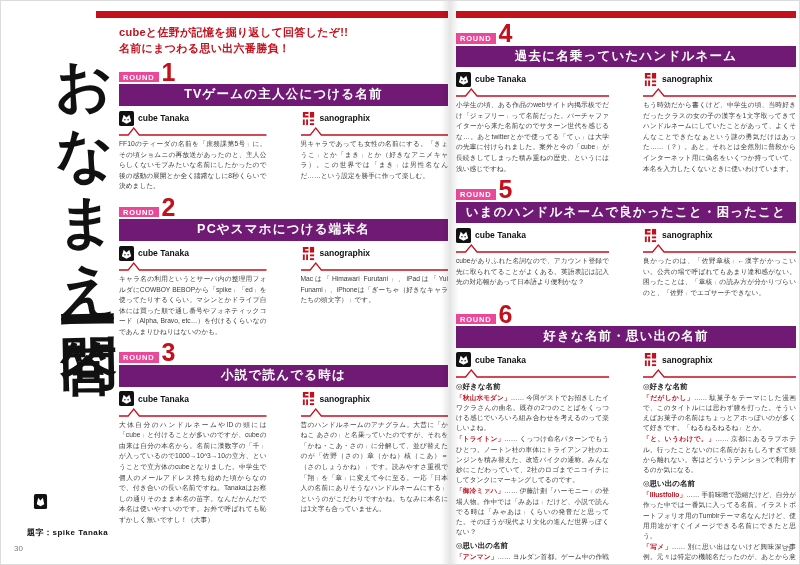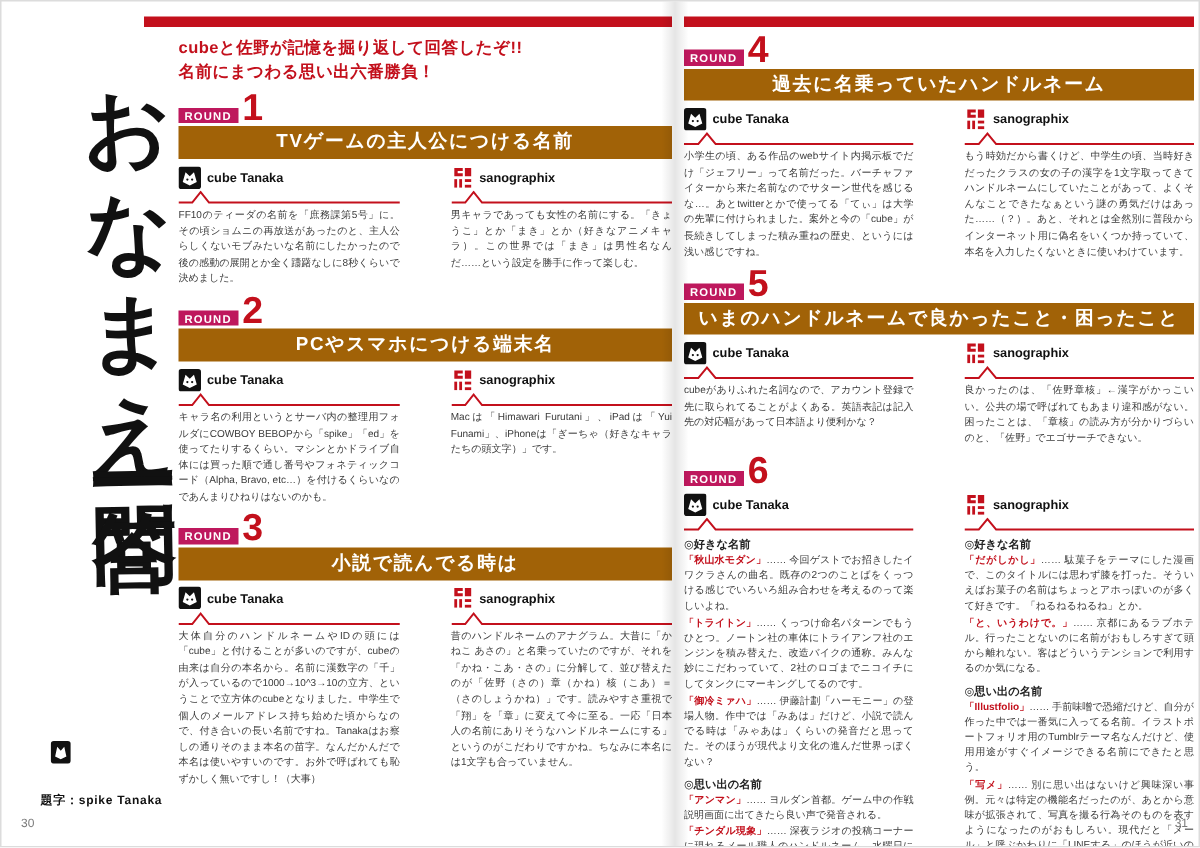--- a/index.html
+++ b/index.html
@@ -24,24 +24,24 @@
   
   .content-left  { position:absolute; left:118px; top:10px; width:329px; }
   .content-right { position:absolute; left:455px; top:10px; width:340px; }
   .topbar { height:7px; background:#c3101c; }
   .content-left .topbar { margin-left:-23px; width:352px; }
 
   .intro { margin-top:7px; color:#c3101c; font-weight:bold; font-size:11px; line-height:1.45; letter-spacing:0.3px; }
 
   .round { margin-top:6px; }
   .round-head { display:flex; align-items:flex-end; gap:3px; margin-bottom:2px; }
-  .round-label { background:#be185d; color:#fff; font-size:7.5px; font-weight:bold;
+  .round-label { background:#ec4899; color:#fff; font-size:7.5px; font-weight:bold;
                  padding:2px 4px 1px 4px; letter-spacing:0.8px; line-height:1; }
   .round-num { color:#c3101c; font-size:25px; font-weight:800; line-height:0.78; letter-spacing:-1px; }
-  .round-banner { background:#a16207; color:#fff; font-weight:bold; text-align:center;
+  .round-banner { background:#701a75; color:#fff; font-weight:bold; text-align:center;
                   font-size:12.5px; letter-spacing:1.2px; padding:3px 2px; line-height:1.25; }
   .round-cols { display:flex; gap:34px; margin-top:4px; }
   .col { flex:1; min-width:0; }
   .author { display:flex; align-items:center; gap:4px; height:16px; }
   .author-icon { width:15px; height:15px; flex:0 0 15px; }
   .author-name { font-size:8.5px; font-weight:bold; color:#111; }
   .divider { display:block; width:100%; height:9px; margin-top:1px; }
   .body-text { margin-top:3px; font-size:6.7px; line-height:1.58; color:#3b3b3b; text-align:justify; }
 
   
@@ -290,20 +290,21 @@
           <p class="body-text">良かったのは、「佐野章核」←漢字がかっこいい。公共の場で呼ばれてもあまり違和感がない。困ったことは、「章核」の読み方が分かりづらいのと、「佐野」でエゴサーチできない。</p>
         </div>
       </div>
     </section>
 
     <section class="round">
       <div class="round-head">
         <span class="round-label">ROUND</span>
         <span class="round-num">6</span>
       </div>
+      <div class="round-banner">好きな名前・思い出の名前</div>
       <div class="round-cols">
         <div class="col">
           <div class="author">
             <svg class="author-icon" viewBox="0 0 16 16">
                 <rect width="16" height="16" rx="2" fill="#111"></rect>
                 <path d="M3 11 L5 4 L8 7 L11 4 L13 11 L8 13.5 Z" fill="#fff"></path>
                 <circle cx="6.3" cy="9.3" r="0.8" fill="#111"></circle>
                 <circle cx="9.7" cy="9.3" r="0.8" fill="#111"></circle>
               </svg>
             <span class="author-name">cube Tanaka</span>

